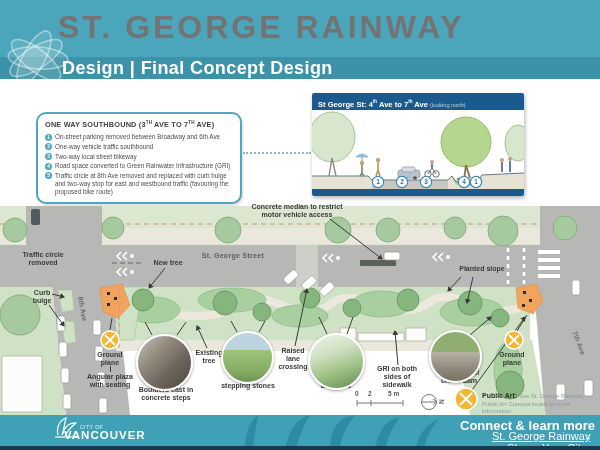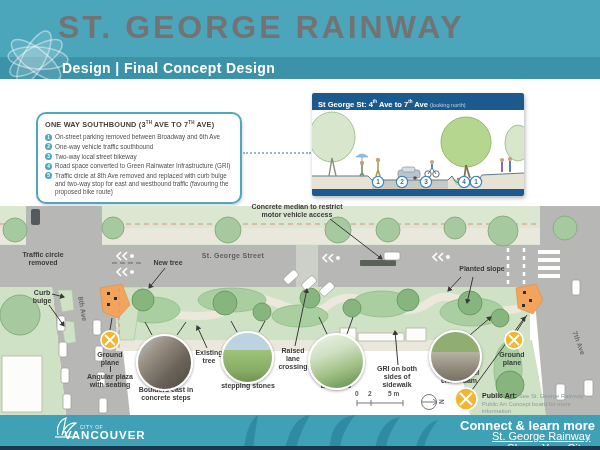--- a/index.html
+++ b/index.html
@@ -5,21 +5,21 @@
   html,body{margin:0;padding:0;background:#e8e8e8;}
   #slide{position:relative;width:600px;height:450px;background:#ffffff;overflow:hidden;
          font-family:"Liberation Sans",sans-serif;}
   
   .band1{position:absolute;left:0;top:0;width:600px;height:57px;background:#4BA6BC;}
   .band2{position:absolute;left:0;top:57px;width:600px;height:22px;background:#3C92A8;}
   .hlogo{position:absolute;left:0;top:0;}
   .htitle{position:absolute;left:58px;top:9px;color:#737373;font-weight:bold;font-size:32px;
           letter-spacing:3px;white-space:nowrap;}
   .hsub{position:absolute;left:62px;top:57px;height:22px;line-height:22px;color:#fff;
-        font-weight:bold;font-size:14px;letter-spacing:.4px;}
+        font-weight:bold;font-size:18px;letter-spacing:.4px;}
   .blocktitle{position:absolute;left:22px;top:84px;color:#1766AD;font-weight:bold;font-size:13px;}
   .blocktitle sup{font-size:8px;}
   
   .infobox{position:absolute;left:36px;top:112px;width:206px;height:92px;border:2px solid #4FA6BD;
            border-radius:10px;background:#fff;box-shadow:1px 2px 3px rgba(0,0,0,.15);box-sizing:border-box;
            padding:6px 7px 4px 7px;}
   .iboxtitle{font-size:7.3px;font-weight:bold;color:#3f3f3f;letter-spacing:.2px;margin-bottom:4px;white-space:nowrap;}
   .iboxtitle sup{font-size:4.5px;}
   .bullet{display:flex;align-items:flex-start;margin-bottom:1.5px;}
   .bnum{flex:0 0 auto;width:7px;height:7px;border-radius:50%;background:#4FA6BD;color:#fff;

